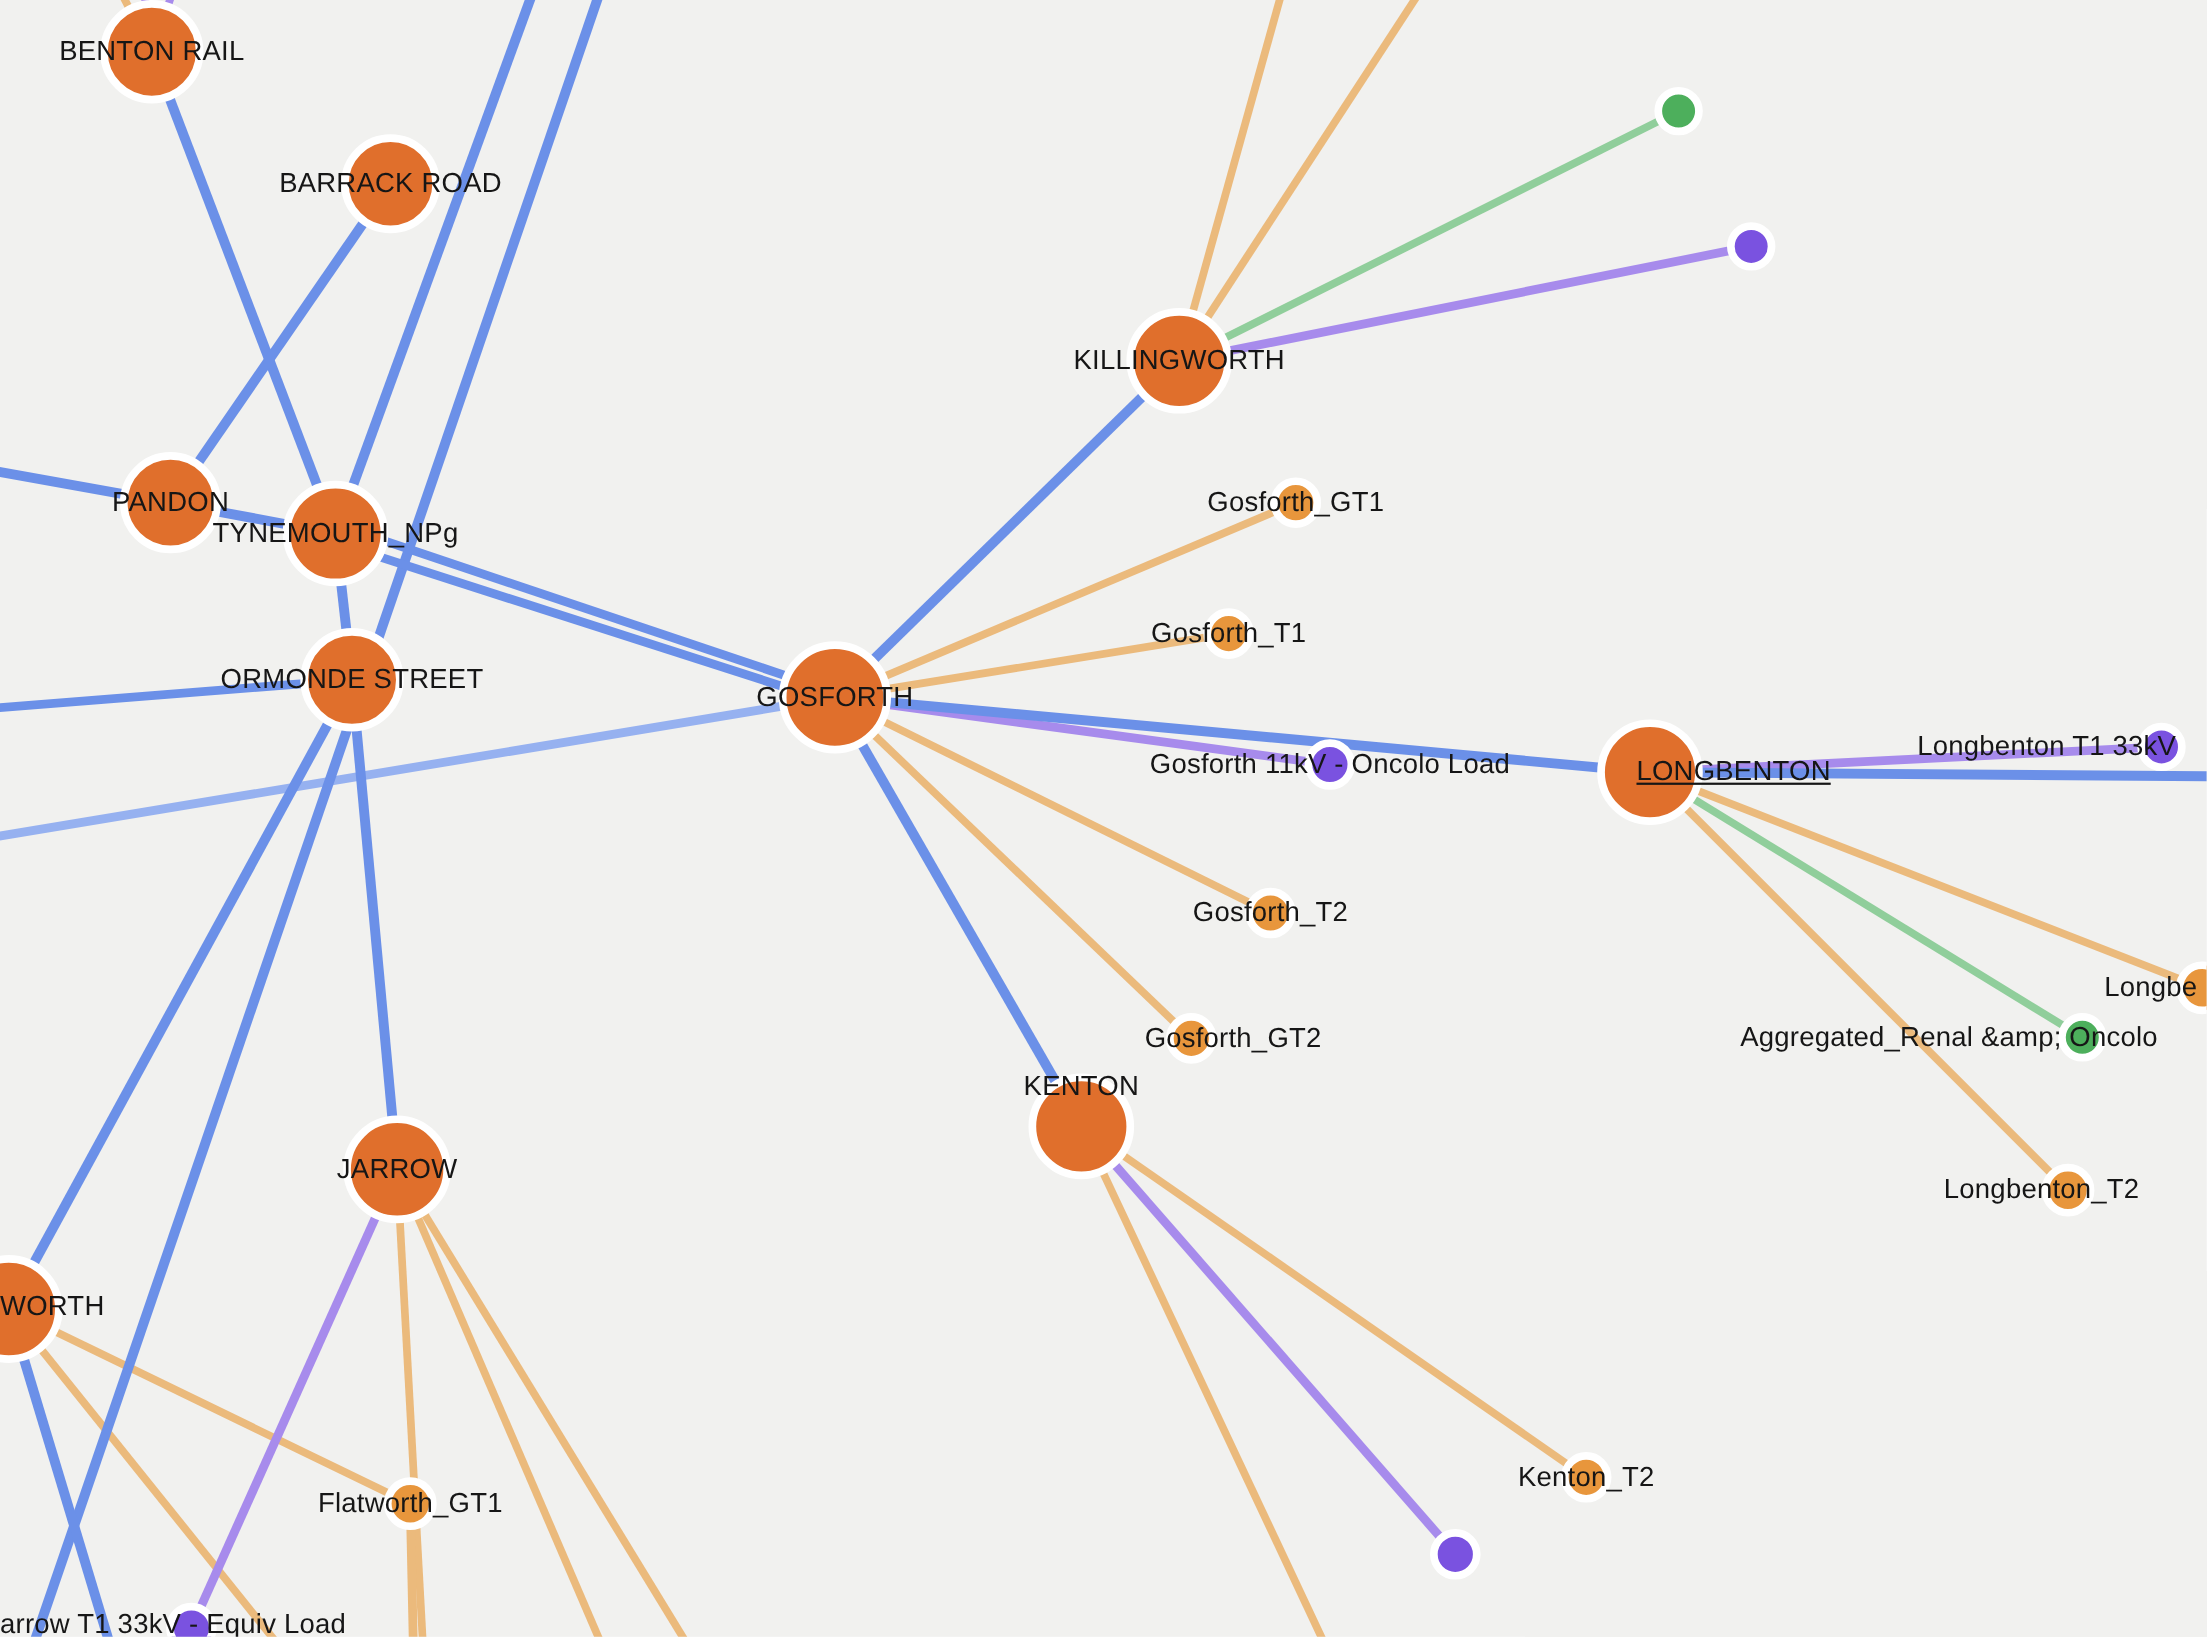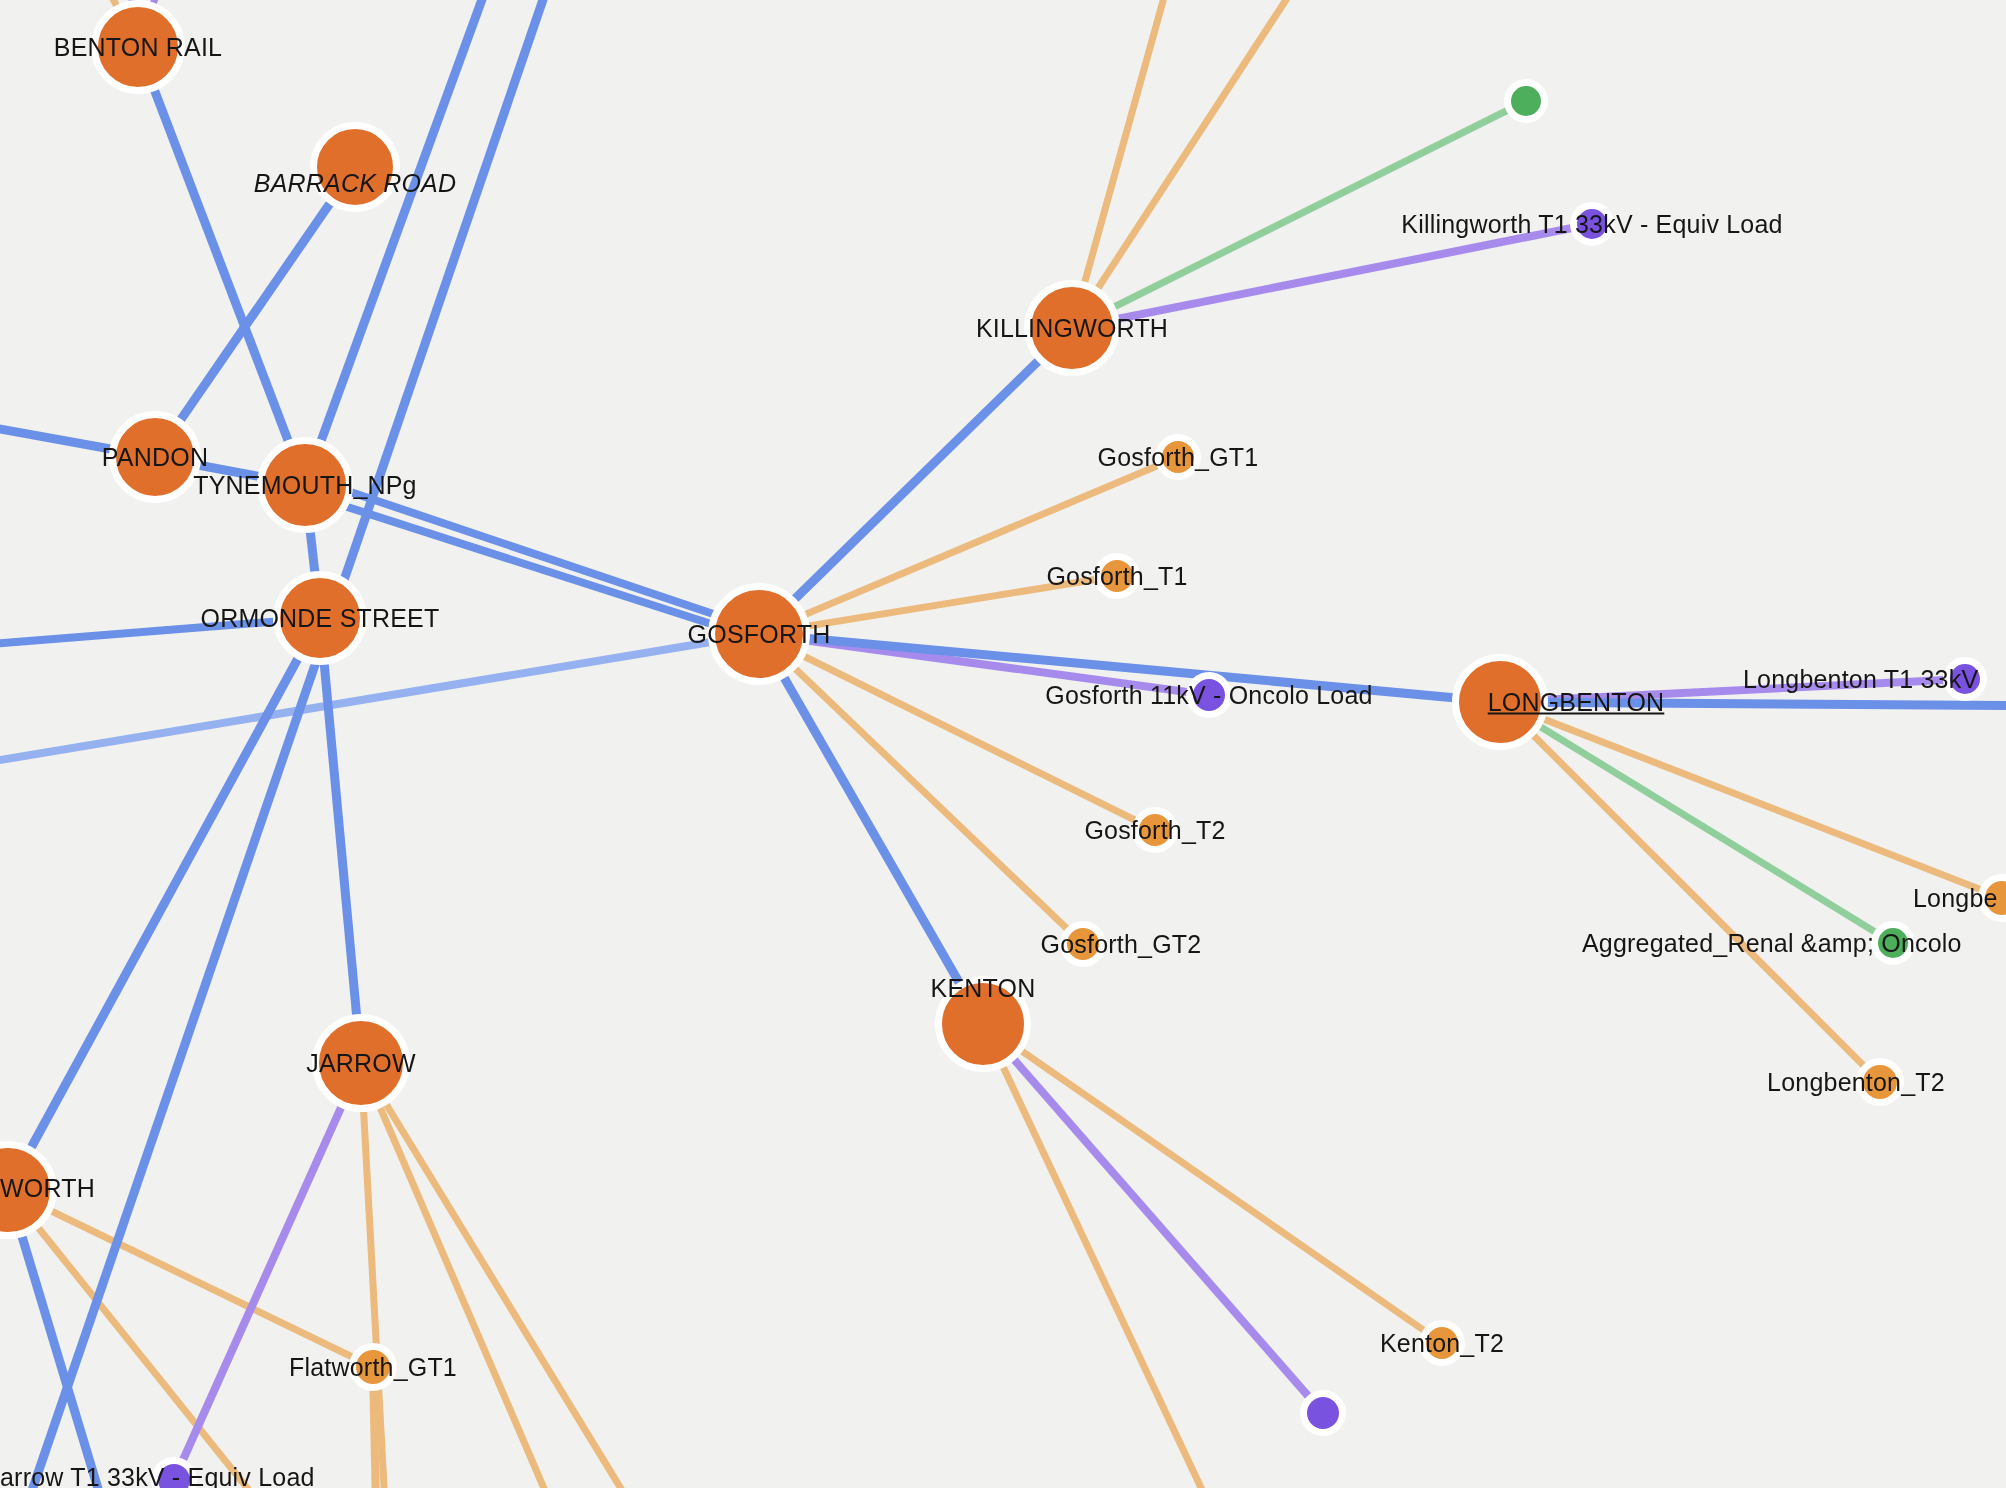--- a/index.html
+++ b/index.html
@@ -102,36 +102,35 @@
     <div class="node gen" style="width: 34px; height: 34px; left: 1856px; top: 1058px;"></div>
     <div class="node gen" style="width: 34px; height: 34px; left: 1978px; top: 874px;"></div>
     <div class="node load" style="width: 30px; height: 30px; left: 1570px; top: 202px;"></div>
     <div class="node load" style="width: 32px; height: 32px; left: 1186px; top: 672px;"></div>
     <div class="node load" style="width: 32px; height: 32px; left: 1300px; top: 1390px;"></div>
     <div class="node load" style="width: 30px; height: 30px; left: 1943px; top: 657px;"></div>
     <div class="node load" style="width: 32px; height: 32px; left: 151px; top: 1457px;"></div>
     <div class="node agg" style="width: 30px; height: 30px; left: 1504px; top: 79px;"></div>
     <div class="node agg" style="width: 30px; height: 30px; left: 1871px; top: 921px;"></div>
     <div class="nlabel centered" style="left: 138px; top: 47px;">BENTON RAIL</div>
-    <div class="nlabel centered" style="left: 355px; top: 183px; font-style: italic;">BARRACK ROAD</div>
+    <div class="nlabel centered" style="left: 355px; top: 167px;">BARRACK ROAD</div>
     <div class="nlabel centered" style="left: 155px; top: 457px;">PANDON</div>
     <div class="nlabel centered" style="left: 305px; top: 485px;">TYNEMOUTH_NPg</div>
     <div class="nlabel centered" style="left: 320px; top: 618px;">ORMONDE STREET</div>
     <div class="nlabel centered" style="left: 759px; top: 634px;">GOSFORTH</div>
     <div class="nlabel centered" style="left: 1072px; top: 328px;">KILLINGWORTH</div>
     <div class="nlabel centered" style="left: 1576px; top: 702px; text-decoration: underline;">LONGBENTON</div>
     <div class="nlabel centered" style="left: 983px; top: 968px; margin-top: 20px;">KENTON</div>
     <div class="nlabel centered" style="left: 361px; top: 1063px;">JARROW</div>
     <div class="nlabel leftanch" style="left: 0px; top: 1188px;">WORTH</div>
     <div class="nlabel centered" style="left: 1178px; top: 457px;">Gosforth_GT1</div>
     <div class="nlabel centered" style="left: 1117px; top: 576px;">Gosforth_T1</div>
     <div class="nlabel centered" style="left: 1155px; top: 830px;">Gosforth_T2</div>
     <div class="nlabel centered" style="left: 1121px; top: 944px;">Gosforth_GT2</div>
     <div class="nlabel centered" style="left: 1442px; top: 1343px;">Kenton_T2</div>
     <div class="nlabel centered" style="left: 373px; top: 1367px;">Flatworth_GT1</div>
     <div class="nlabel centered" style="left: 1856px; top: 1082px;">Longbenton_T2</div>
     <div class="nlabel leftanch" style="left: 1913px; top: 898px;">Longbe</div>
-    <div class="nlabel centered" style="left: 1592px; top: 224px;">Killingworth T1 33kV - Equiv Load</div>
     <div class="nlabel centered" style="left: 1209px; top: 695px;">Gosforth 11kV - Oncolo Load</div>
     <div class="nlabel leftanch" style="left: 1743px; top: 679px;">Longbenton T1 33kV</div>
     <div class="nlabel leftanch" style="left: 0px; top: 1477px;">arrow T1 33kV - Equiv Load</div>
     <div class="nlabel leftanch" style="left: 1582px; top: 943px;">Aggregated_Renal &amp;amp; Oncolo</div>
   </div>
 
 </body></html>

